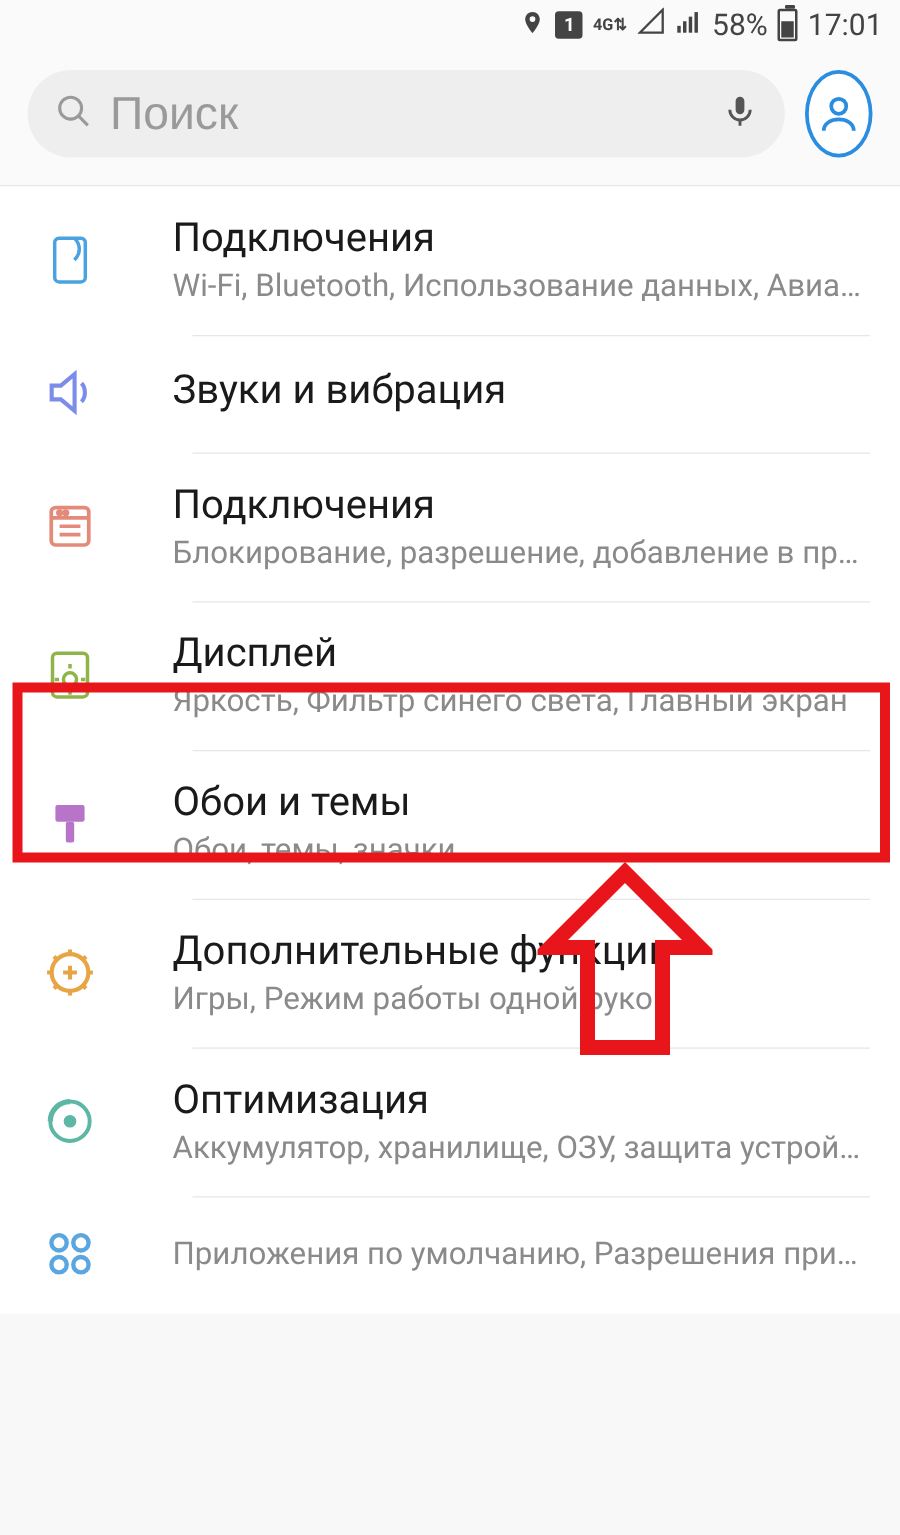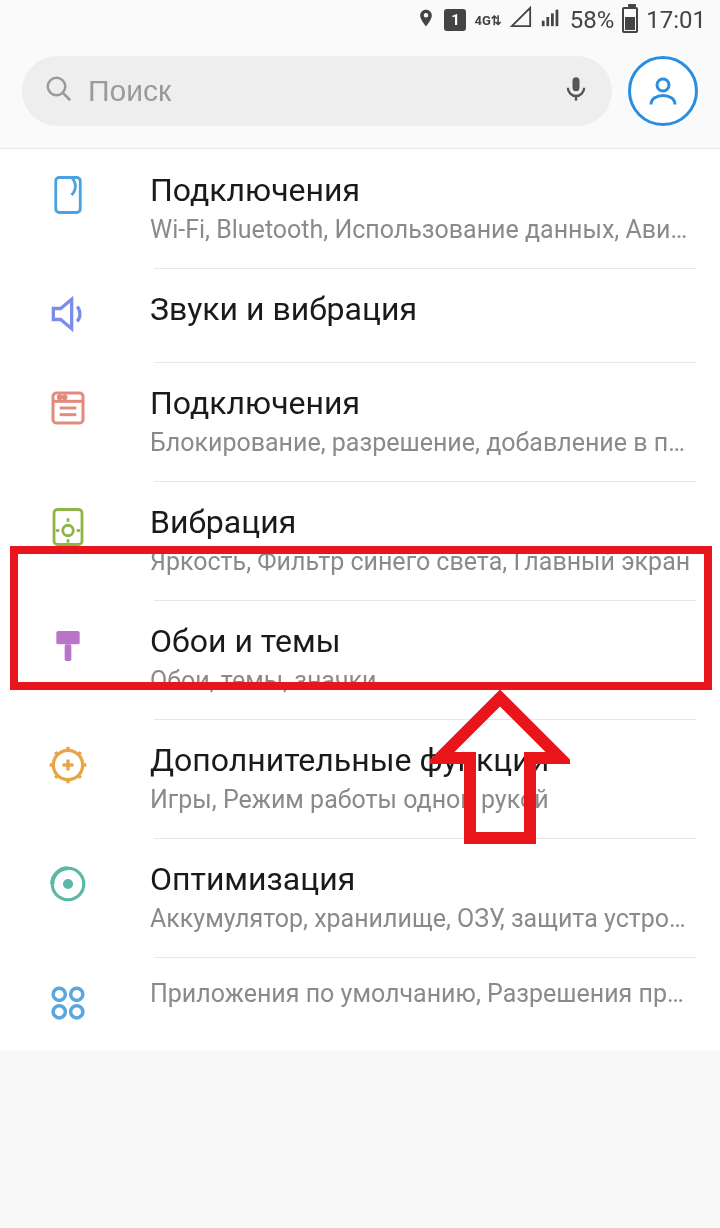--- a/index.html
+++ b/index.html
@@ -62,38 +62,38 @@
     height: 70px;
     border-radius: 36px;
     background: #eeeeee;
     display: flex;
     align-items: center;
     padding: 0 22px;
     gap: 14px;
   }
   .searchbox input {
     flex: 1; border: none; background: transparent;
-    font-size: 30px; color: #9a9a9a; outline: none;
+    font-size: 37px; color: #9a9a9a; outline: none;
   }
   .searchbox input::placeholder { color: #9a9a9a; }
   .avatar-btn {
     width: 70px; height: 70px;
     border: 3px solid #2b8de0;
     border-radius: 50%;
     display: flex; align-items: center; justify-content: center;
     background: #fff;
   }
   .content {
     background: #fff;
     border-top: 1px solid #e8e8e8;
   }
   .row {
     display: flex;
-    align-items: flex-start;
-    padding: 22px 24px 24px 36px;
+    align-items: center;
+    padding: 22px 24px 24px 24px;
     position: relative;
   }
   .row:not(:first-child)::before {
     content: "";
     position: absolute;
     top: 0; left: 154px; right: 24px;
     height: 1px; background: #e6e6e6;
   }
   .row .ic {
     width: 48px; height: 48px;
@@ -240,21 +240,21 @@
       <svg width="42" height="42" viewBox="0 0 24 24" fill="none" stroke="#8fb548" stroke-width="1.6">
           <rect x="4" y="2" width="16" height="20" rx="2"></rect>
           <circle cx="12" cy="14" r="3"></circle>
           <line x1="12" y1="9" x2="12" y2="7"></line>
           <line x1="12" y1="21" x2="12" y2="19"></line>
           <line x1="7" y1="14" x2="5" y2="14"></line>
           <line x1="19" y1="14" x2="17" y2="14"></line>
         </svg>
     </span>
     <div class="txt">
-      <div class="title">Вибрация</div>
+      <div class="title">Дисплей</div>
       <div class="sub">Яркость, Фильтр синего света, Главный экран</div>
     </div>
   </div>
 
   <div class="row">
     <span class="ic">
       <svg width="40" height="40" viewBox="0 0 24 24" fill="#b874c9">
           <rect x="5" y="3" width="14" height="8" rx="1"></rect>
           <rect x="10" y="11" width="4" height="10" rx="1"></rect>
         </svg>

